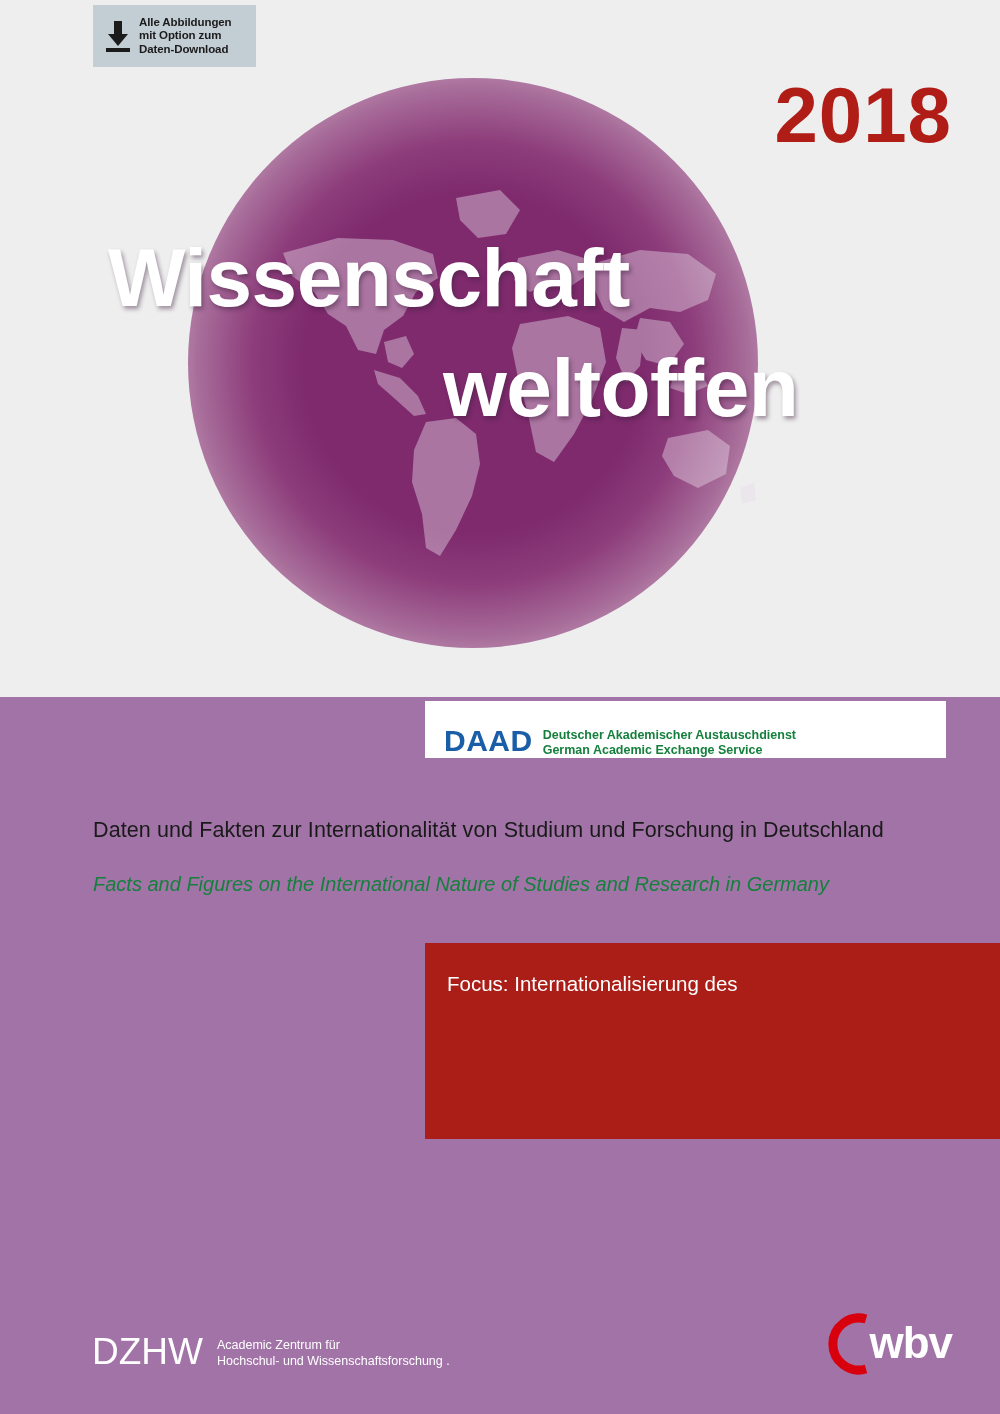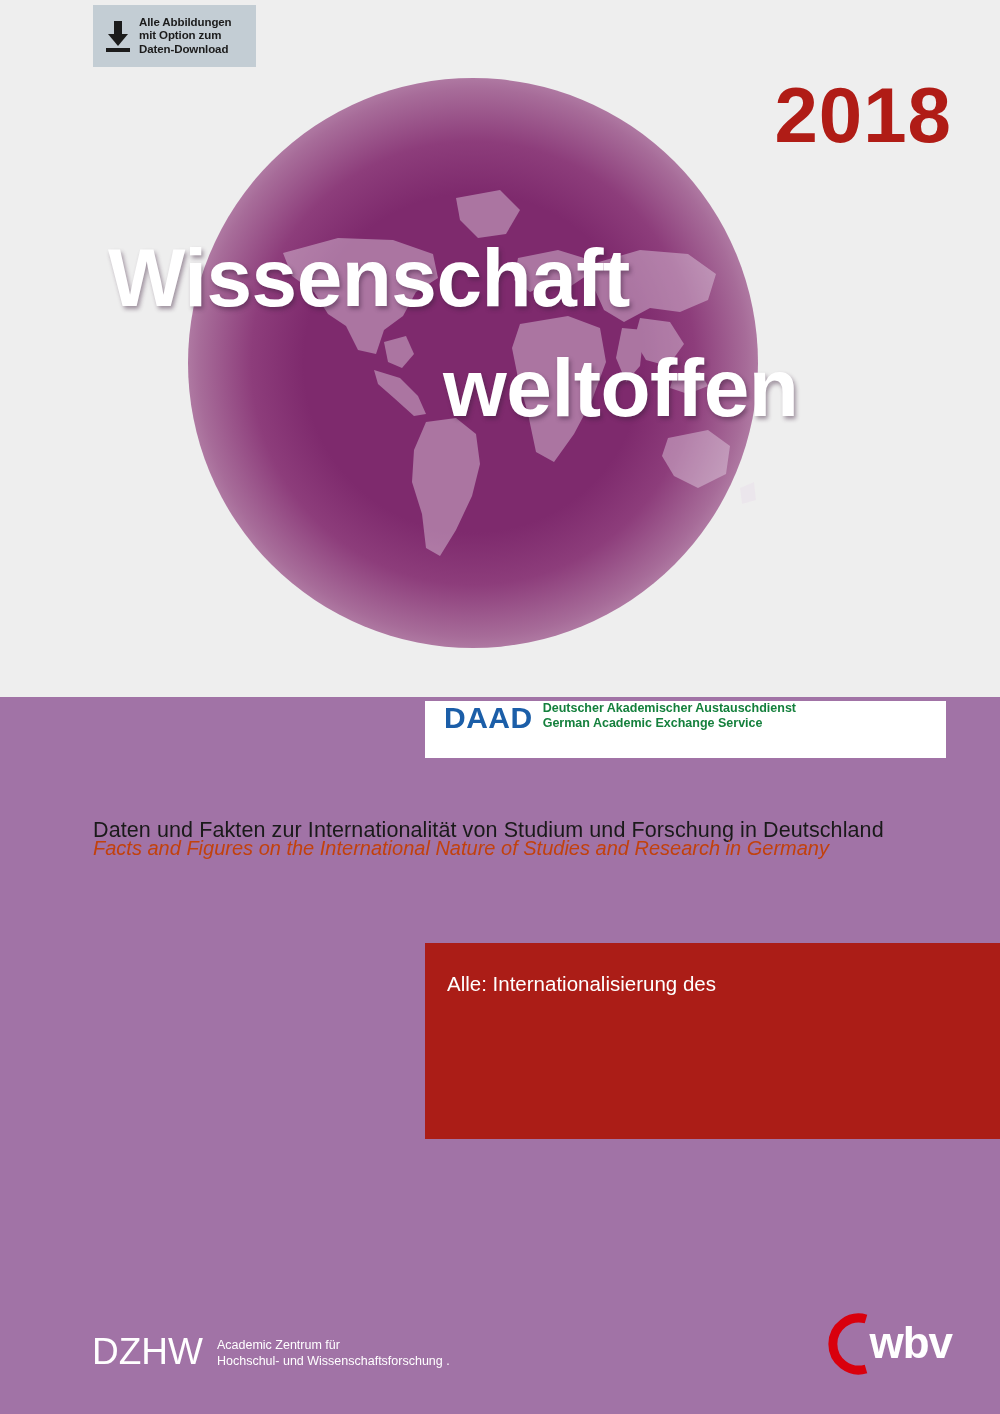--- a/index.html
+++ b/index.html
@@ -137,21 +137,21 @@
 
   
   .daad-bar {
     position: absolute;
     left: 425px;
     top: 701px;
     width: 521px;
     height: 57px;
     background: #ffffff;
     display: flex;
-    align-items: flex-start;
+    align-items: flex-end;
   }
   .daad-logo {
     font-size: 30px;
     font-weight: 700;
     color: #1b5ea8;
     letter-spacing: 0.5px;
     margin-left: 19px;
     font-family: "Liberation Sans", sans-serif;
   }
   .daad-sub {
@@ -168,23 +168,23 @@
     left: 93px;
     top: 818px;
     font-size: 21.5px;
     color: #1a1a1a;
     font-weight: 400;
     letter-spacing: 0.1px;
   }
   .subtitle-en {
     position: absolute;
     left: 93px;
-    top: 837px;
+    top: 873px;
     font-size: 20px;
-    color: #c2410c;
+    color: #15803d;
     font-style: italic;
     font-weight: 400;
   }
 
   
   .focus-box {
     position: absolute;
     left: 425px;
     top: 943px;
     width: 575px;
@@ -324,21 +324,21 @@
       <span>Deutscher Akademischer Austauschdienst</span><br>
       <span>German Academic Exchange Service</span>
     </div>
   </div>
 
   <div class="subtitle-de">Daten und Fakten zur Internationalität von Studium und Forschung in Deutschland</div>
   <div class="subtitle-en">Facts and Figures on the International Nature of Studies and Research in Germany</div>
 
   <div class="focus-box">
     <div class="focus-de">
-      <span>Alle: Internationalisierung des</span><br>
+      <span>Focus: Internationalisierung des</span><br>
     </div>
   </div>
 
   <div class="dzhw">
     <div class="dzhw-mark">DZHW</div>
     <div class="dzhw-text">
       <span>Academic Zentrum für</span><br>
       <span>Hochschul- und Wissenschaftsforschung .</span>
     </div>
   </div>

